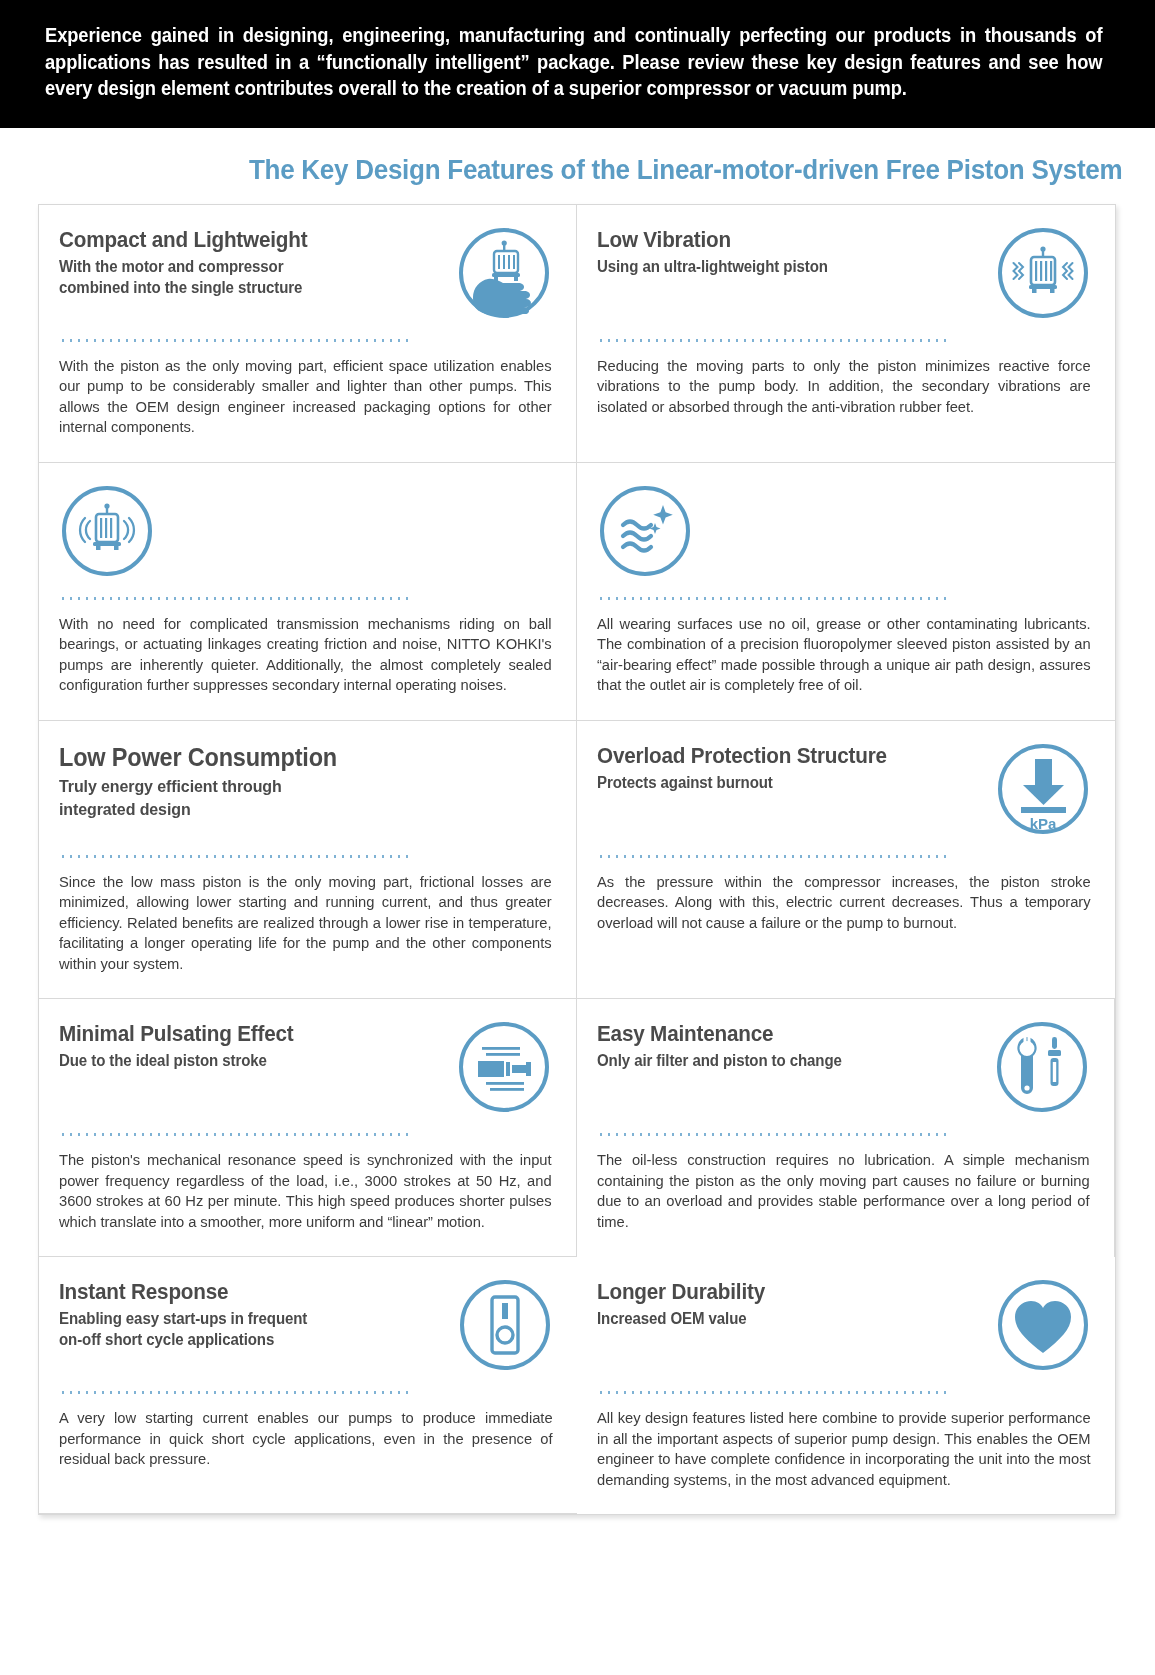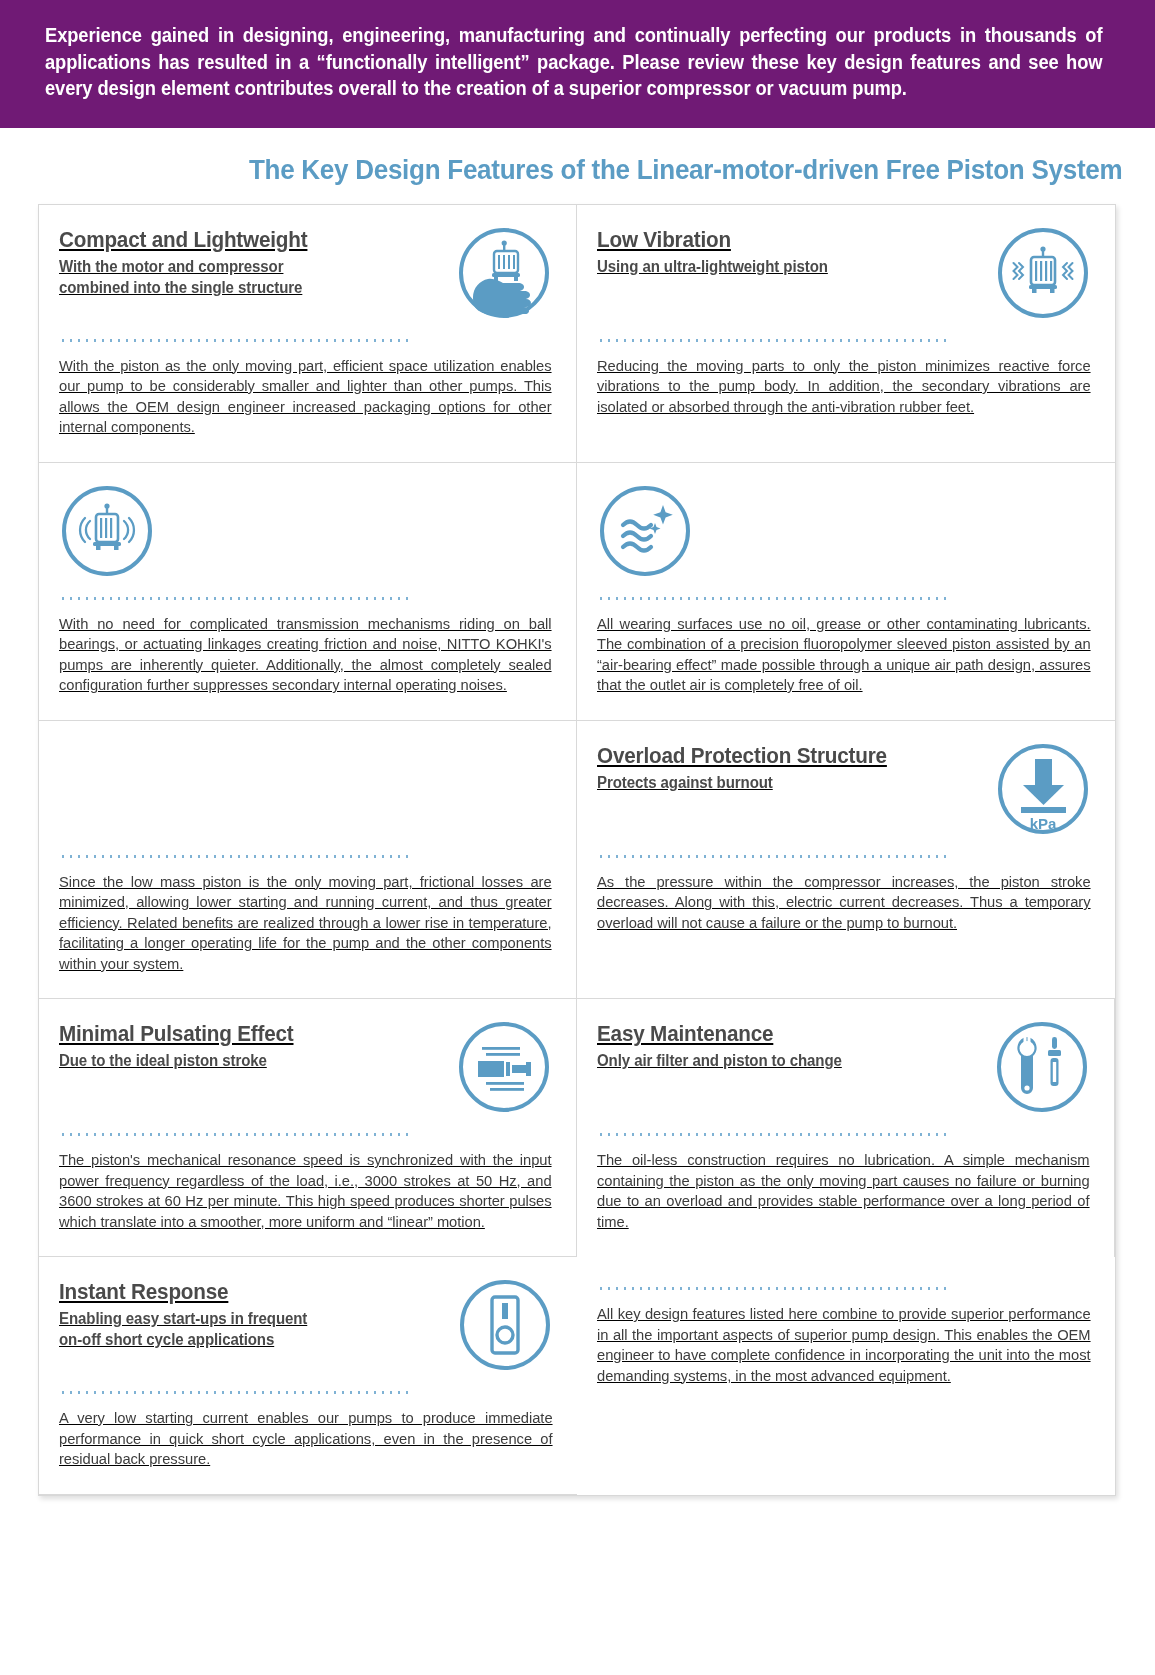--- a/index.html
+++ b/index.html
@@ -15,21 +15,21 @@
     position: relative;
     width: 1155px;
     height: 1675px;
     background: #ffffff;
     overflow: hidden;
   }
 
   
   .intro-band {
     width: 1155px;
-    background: #701a75;
+    background: #000000;
     padding: 22px 55px 26px 45px;
   }
   .intro-text {
     color: #ffffff;
     font-family: "Liberation Sans", sans-serif;
     font-weight: bold;
     font-size: 19.5px;
     line-height: 26.5px;
     text-align: justify;
     letter-spacing: -0.1px;
@@ -55,21 +55,20 @@
 
   
   .grid {
     margin: 0 40px 0 38px;
     width: 1078px;
     border: 1px solid #d8d8d8;
     background: #ffffff;
     box-shadow: 2px 3px 5px rgba(0,0,0,0.13);
     display: flex;
     flex-wrap: wrap;
-    text-decoration: underline;
   }
 
   .card {
     width: 50%;
     border-bottom: 1px solid #d9d9d9;
     padding: 22px 24px 24px 20px;
     display: flex;
     flex-direction: column;
   }
   .card.left  { border-right: 1px solid #d9d9d9; }
@@ -264,20 +263,25 @@
             </g>
           </svg>
         </div>
       </div>
       <div class="dotted"></div>
       <div class="card-body">All wearing surfaces use no oil, grease or other contaminating lubricants. The combination of a precision fluoropolymer sleeved piston assisted by an “air-bearing effect” made possible through a unique air path design, assures that the outlet air is completely free of oil.</div>
     </div>
 
     <div class="card left big-title">
       <div class="card-head">
+        <div class="card-head-text">
+          <div class="card-title">Low Power Consumption</div>
+          <div class="card-sub">Truly energy efficient through
+integrated design</div>
+        </div>
       </div>
       <div class="dotted"></div>
       <div class="card-body">Since the low mass piston is the only moving part, frictional losses are minimized, allowing lower starting and running current, and thus greater efficiency. Related benefits are realized through a lower rise in temperature, facilitating a longer operating life for the pump and the other components within your system.</div>
     </div>
 
     <div class="card right">
       <div class="card-head">
         <div class="card-head-text">
           <div class="card-title">Overload Protection Structure</div>
           <div class="card-sub">Protects against burnout</div>
@@ -364,18 +368,30 @@
             <rect x="45" y="26" width="6" height="16" fill="#5b9cc4"></rect>
             <circle cx="48" cy="58" r="8" fill="none" stroke="#5b9cc4" stroke-width="3.4"></circle>
           </svg>
         </div>
       </div>
       <div class="dotted"></div>
       <div class="card-body">A very low starting current enables our pumps to produce immediate performance in quick short cycle applications, even in the presence of residual back pressure.</div>
     </div>
 
     <div class="card right row-last" style="border-bottom:none;">
+      <div class="card-head">
+        <div class="card-head-text">
+          <div class="card-title">Longer Durability</div>
+          <div class="card-sub">Increased OEM value</div>
+        </div>
+        <div class="icon-box">
+          <svg viewBox="0 0 96 96">
+            <circle cx="48" cy="48" r="43" fill="none" stroke="#5b9cc4" stroke-width="4"></circle>
+            <path d="M48 76 C30 62 20 52 20 40 C20 30 28 24 36 24 C42 24 46 27 48 31 C50 27 54 24 60 24 C68 24 76 30 76 40 C76 52 66 62 48 76 Z" fill="#5b9cc4"></path>
+          </svg>
+        </div>
+      </div>
       <div class="dotted"></div>
       <div class="card-body">All key design features listed here combine to provide superior performance in all the important aspects of superior pump design. This enables the OEM engineer to have complete confidence in incorporating the unit into the most demanding systems, in the most advanced equipment.</div>
     </div>
 
   </div>
 </div>
 
 </body></html>

